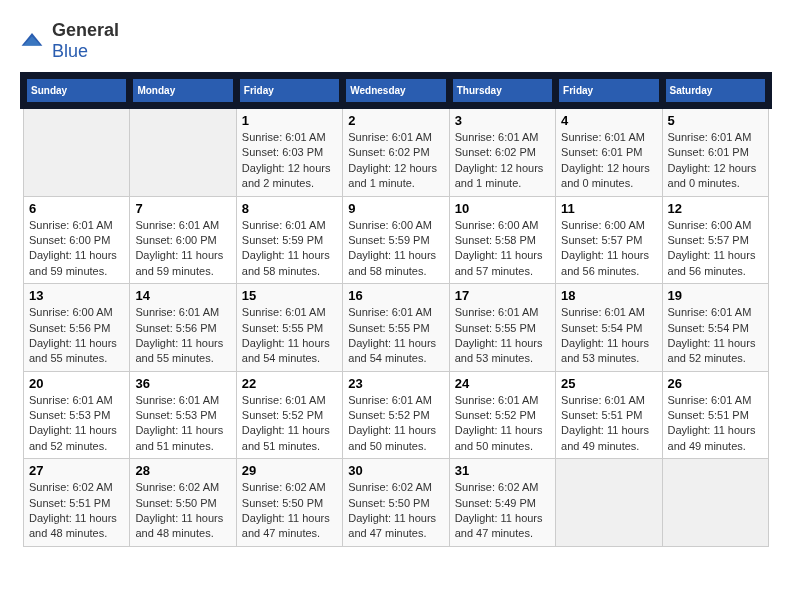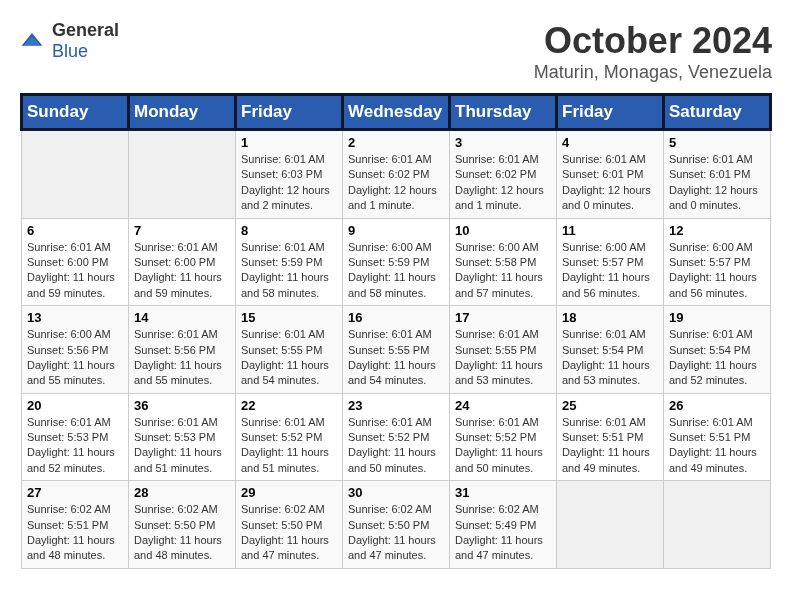--- a/index.html
+++ b/index.html
@@ -41,23 +41,23 @@
     table {
       width: 100%;
       border-collapse: collapse;
       font-size: 11px;
     }
     thead tr th {
       background-color: #2a5db0;
       color: #fff;
       padding: 6px 4px;
       text-align: left;
-      font-size: 17px;
+      font-size: 10px;
       font-weight: bold;
-      border: 3px solid #0f172a;
+      border: 7px solid #0f172a;
     }
     tbody tr td {
       border: 1px solid #ccc;
       padding: 4px 5px;
       vertical-align: top;
       min-height: 80px;
       width: calc(100% / 7);
     }
     tbody tr {
       background: #fff;
@@ -87,24 +87,20 @@
   <div class="logo">
     <svg class="logo-icon" viewBox="0 0 30 24" xmlns="http://www.w3.org/2000/svg">
       <polygon points="15,2 28,18 2,18" fill="#2a5db0"></polygon>
       <polygon points="15,6 26,18 4,18" fill="#4a8fd0" opacity="0.5"></polygon>
     </svg>
     <div>
       <span style="font-size:18px;font-weight:bold;color:#333;">General</span><br>
       <span style="font-size:18px;font-weight:normal;color:#2a5db0;">Blue</span>
     </div>
   </div>
-  <div class="title-area">
-    <div class="main-title">October 2024</div>
-    <div class="subtitle">Maturin, Monagas, Venezuela</div>
-  </div>
 </div>
 
 <table>
   <thead>
     <tr>
     <th>Sunday</th>
         <th>Monday</th>
         <th>Friday</th>
         <th>Wednesday</th>
         <th>Thursday</th>

